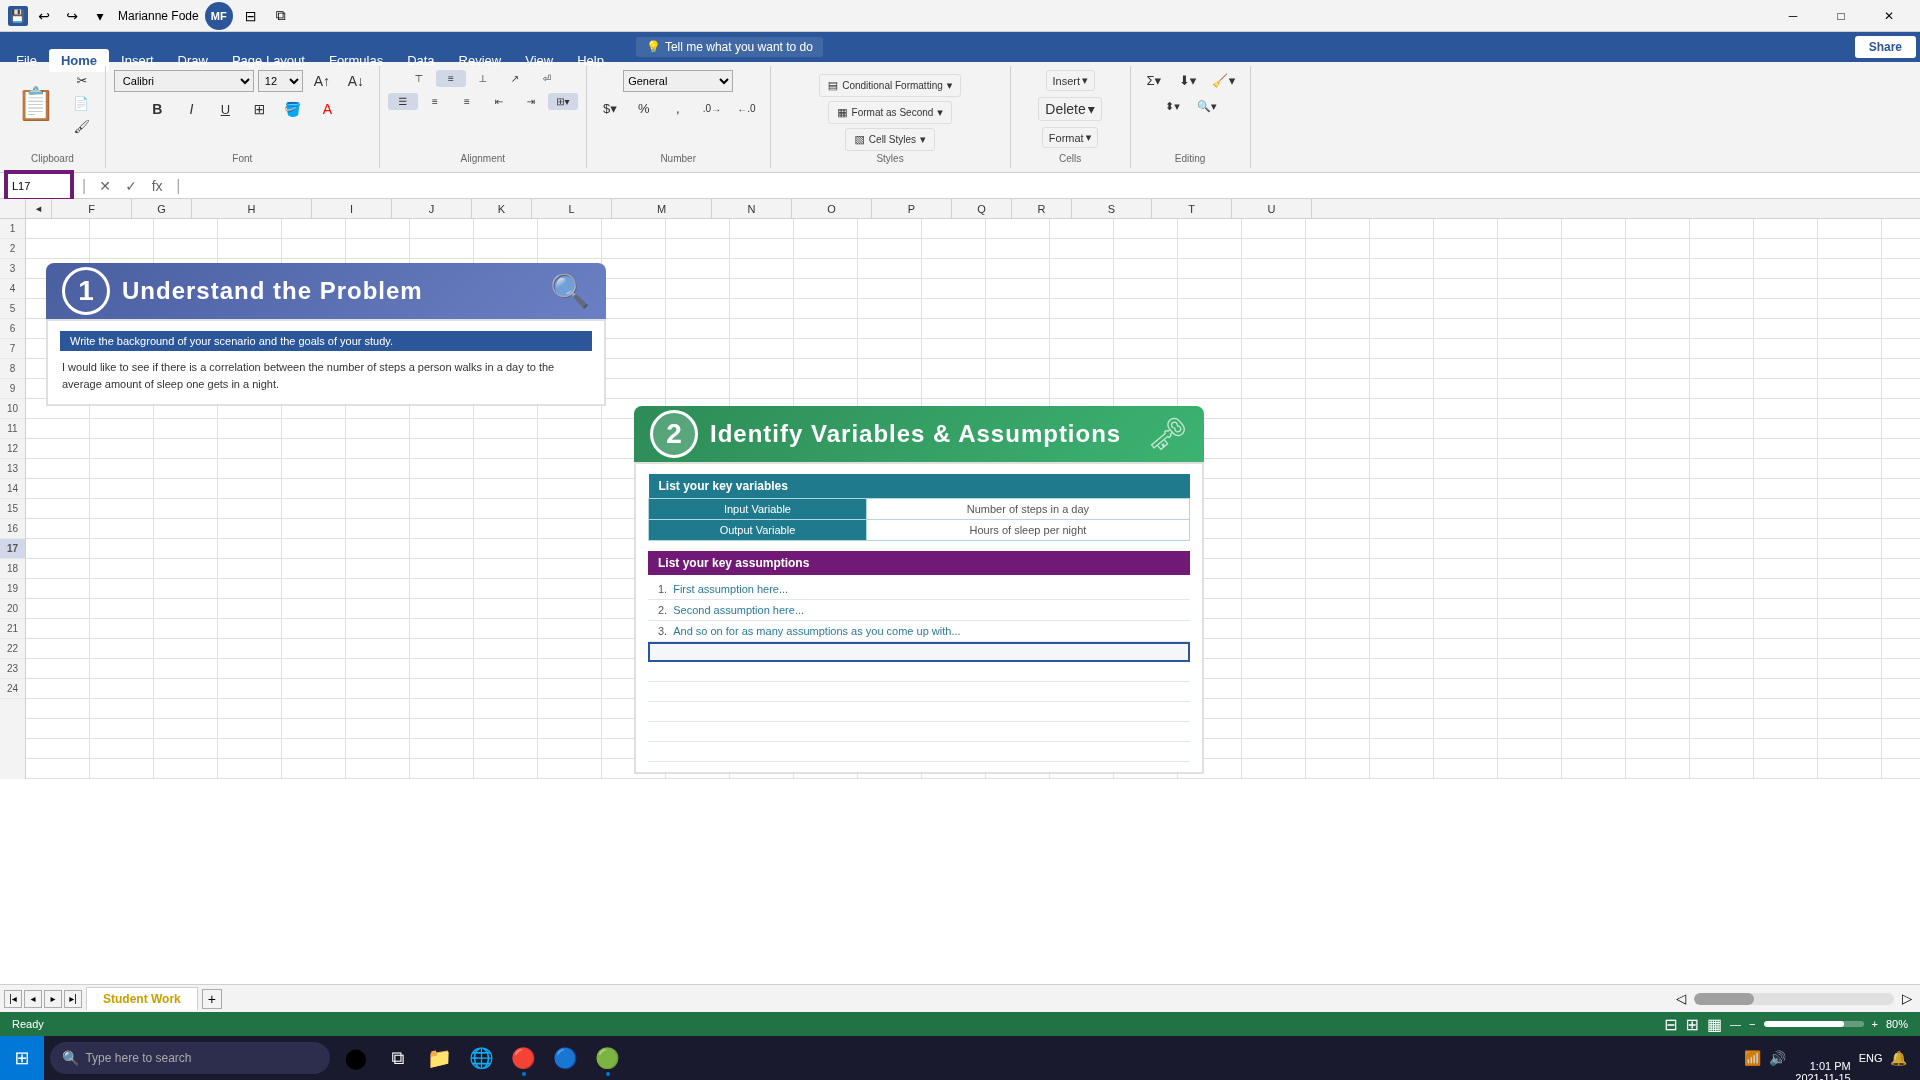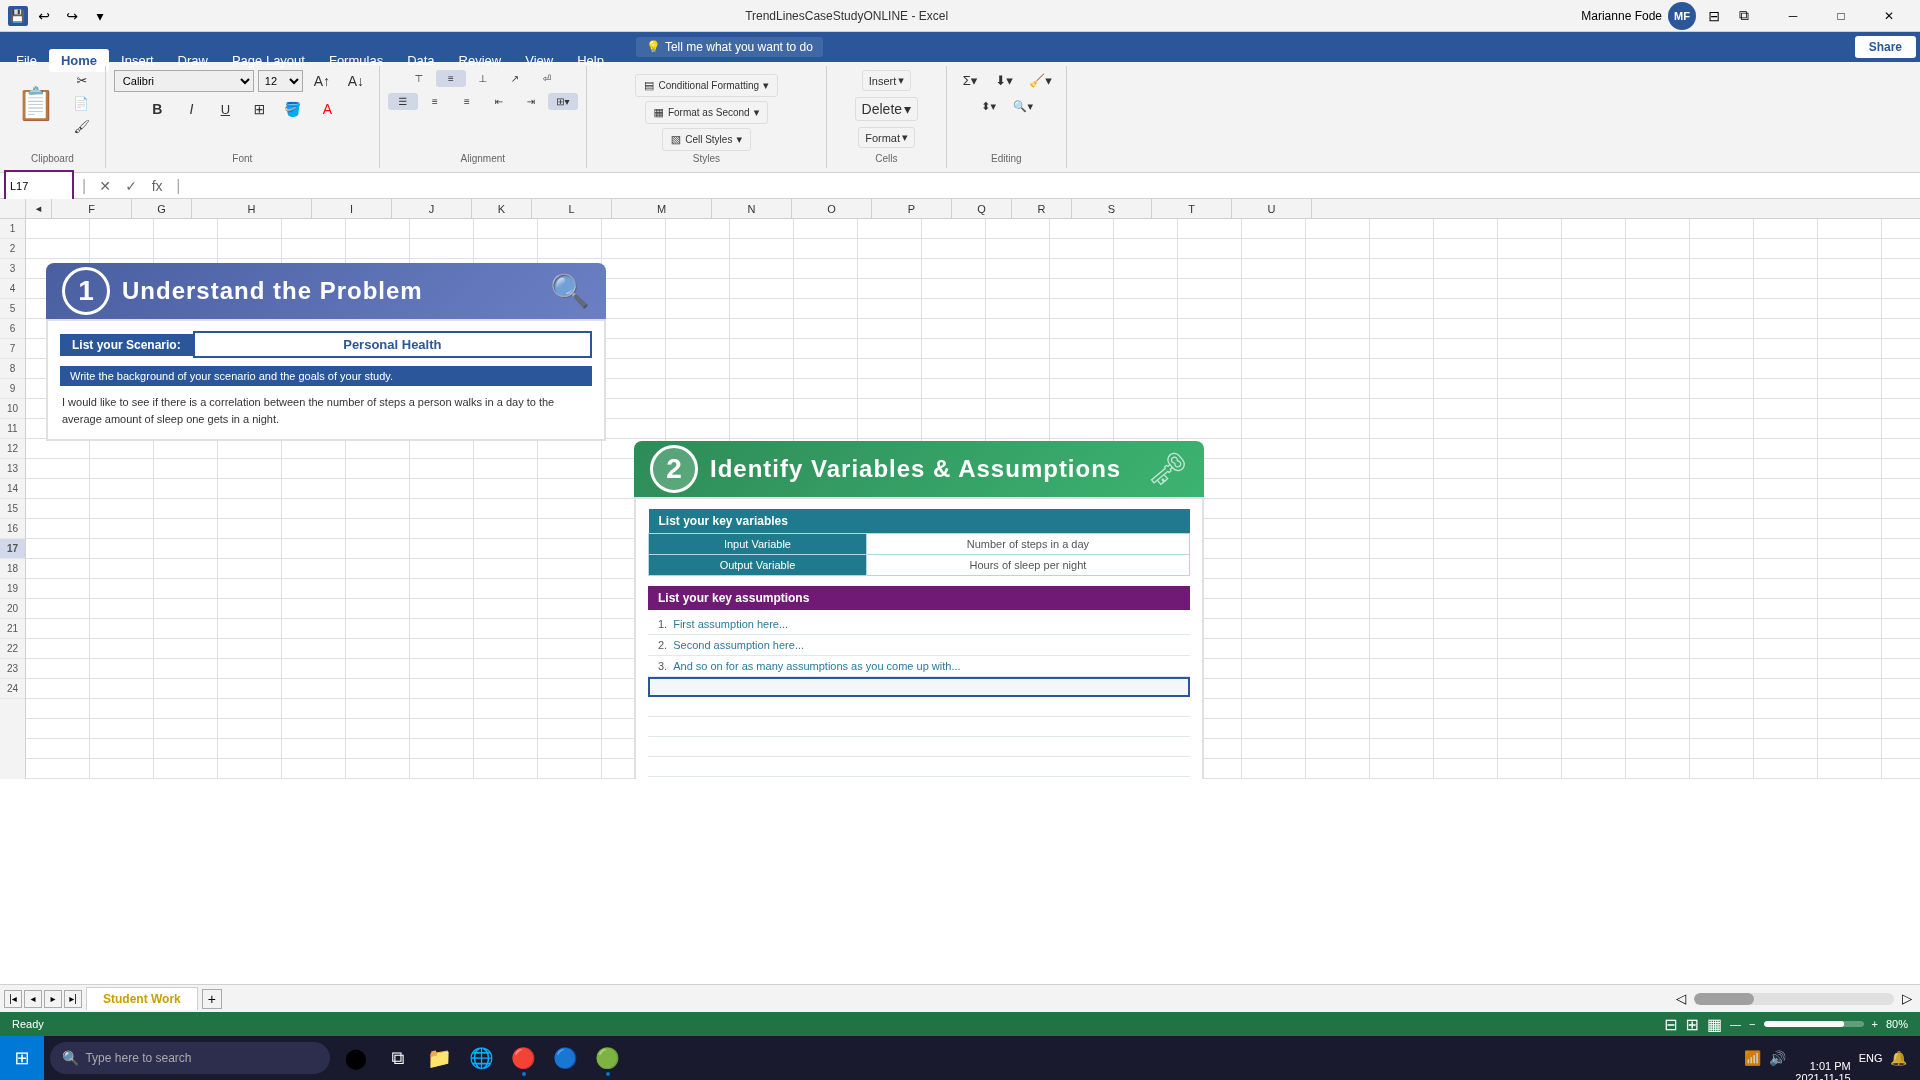--- a/index.html
+++ b/index.html
@@ -43,21 +43,21 @@
     .font-select { width: 140px; height: 22px; font-size: 11px; border: 1px solid #aaa; padding: 0 4px; }
     .font-size-select { width: 45px; height: 22px; font-size: 11px; border: 1px solid #aaa; padding: 0 2px; }
     .r-btn-bold { font-weight: bold; font-size: 14px; }
     .r-btn-italic { font-style: italic; font-size: 14px; }
 
     
     #formula-bar {
       display: flex; align-items: center; height: 26px;
       border-bottom: 1px solid #d0d0d0; background: white; padding: 0 4px; gap: 4px;
     }
-    .cell-ref { width: 70px; border: 2px solid #701a75; height: 32px; font-size: 11px; padding: 12px 4px; }
+    .cell-ref { width: 70px; border: 4px solid #701a75; height: 32px; font-size: 11px; padding: 12px 4px; }
     .formula-input { flex: 1; border: none; height: 20px; font-size: 12px; padding: 0 4px; outline: none; }
     .formula-btn { width: 22px; height: 22px; border: none; background: transparent; cursor: pointer; font-size: 14px; color: #666; }
 
     
     #col-header-row {
       display: flex; height: 20px; background: #f3f3f3; border-bottom: 1px solid #d0d0d0;
       overflow: hidden;
     }
     .row-num-spacer { width: 26px; min-width: 26px; border-right: 1px solid #d0d0d0; }
     .col-header { display: flex; align-items: center; justify-content: center; font-size: 11px; color: #333; border-right: 1px solid #d0d0d0; background: #f3f3f3; }
@@ -135,21 +135,20 @@
 
 <div id="title-bar">
   <div class="title-bar-controls">
     <div class="save-icon" style="width:20px;height:20px;background:#2b579a;border-radius:2px;display:flex;align-items:center;justify-content:center;">
       <span style="color:white;font-size:12px;">💾</span>
     </div>
     <button class="tb-btn">↩</button>
     <button class="tb-btn">↪</button>
     <button class="tb-btn">▾</button>
   </div>
-  <div class="title-center">TrendLinesCaseStudyONLINE - Excel</div>
   <div class="user-info">
     <span>Marianne Fode</span>
     <div class="user-avatar">MF</div>
     <button class="tb-btn">⊟</button>
     <button class="tb-btn">⧉</button>
   </div>
   <div class="window-controls">
     <button class="win-btn">─</button>
     <button class="win-btn">□</button>
     <button class="win-btn close">✕</button>
@@ -222,20 +221,35 @@
       <button class="r-btn" style="background:#d0d8e8;">☰</button>
       <button class="r-btn">≡</button>
       <button class="r-btn">≡</button>
       <button class="r-btn">⇤</button>
       <button class="r-btn">⇥</button>
       <button class="r-btn" style="background:#d0d8e8;">⊞▾</button>
     </div>
     <div class="ribbon-group-label">Alignment</div>
   </div>
 
+  <div class="ribbon-group" style="min-width:120px;">
+    <div class="ribbon-row">
+      <select style="width:110px;height:22px;font-size:11px;border:1px solid #aaa;">
+        <option>General</option>
+      </select>
+    </div>
+    <div class="ribbon-row" style="gap:4px;margin-top:4px;">
+      <button class="r-btn" style="font-size:13px;">$▾</button>
+      <button class="r-btn" style="font-size:13px;">%</button>
+      <button class="r-btn" style="font-size:13px;">,</button>
+      <button class="r-btn" style="font-size:10px;">.0→</button>
+      <button class="r-btn" style="font-size:10px;">←.0</button>
+    </div>
+    <div class="ribbon-group-label">Number</div>
+  </div>
 
   <div class="ribbon-group" style="min-width:240px;">
     <div class="ribbon-row" style="gap:6px; align-items:flex-start; margin-top:4px;">
       <button class="r-btn" style="flex-direction:row;gap:4px;font-size:11px;align-items:center;padding:4px 8px;border:1px solid #ddd;">
         <span>▤</span>
         <span style="font-size:10px;">Conditional Formatting</span>
         <span>▾</span>
       </button>
     </div>
     <div class="ribbon-row" style="gap:6px; margin-top:2px;">
@@ -359,24 +373,20 @@
 
       <div class="section1 section-body-wrapper">
         <div class="section-header-1">
           <div class="section-num">
             <span>1</span>
           </div>
           <span class="section-title">Understand the Problem</span>
           <span class="section-icon">🔍</span>
         </div>
         <div class="section1-body">
-          <div class="scenario-row">
-            <div class="scenario-label">List your Scenario:</div>
-            <div class="scenario-value">Personal Health</div>
-          </div>
           <div class="bg-label">Write the background of your scenario and the goals of your study.</div>
           <div class="bg-text">I would like to see if there is a correlation between the number of steps a person walks in a day to the average amount of sleep one gets in a night.</div>
         </div>
       </div>
 
       <div class="section2 section-body-wrapper">
         <div class="section-header-2">
           <div class="section-num-2">
             <span>2</span>
           </div>

